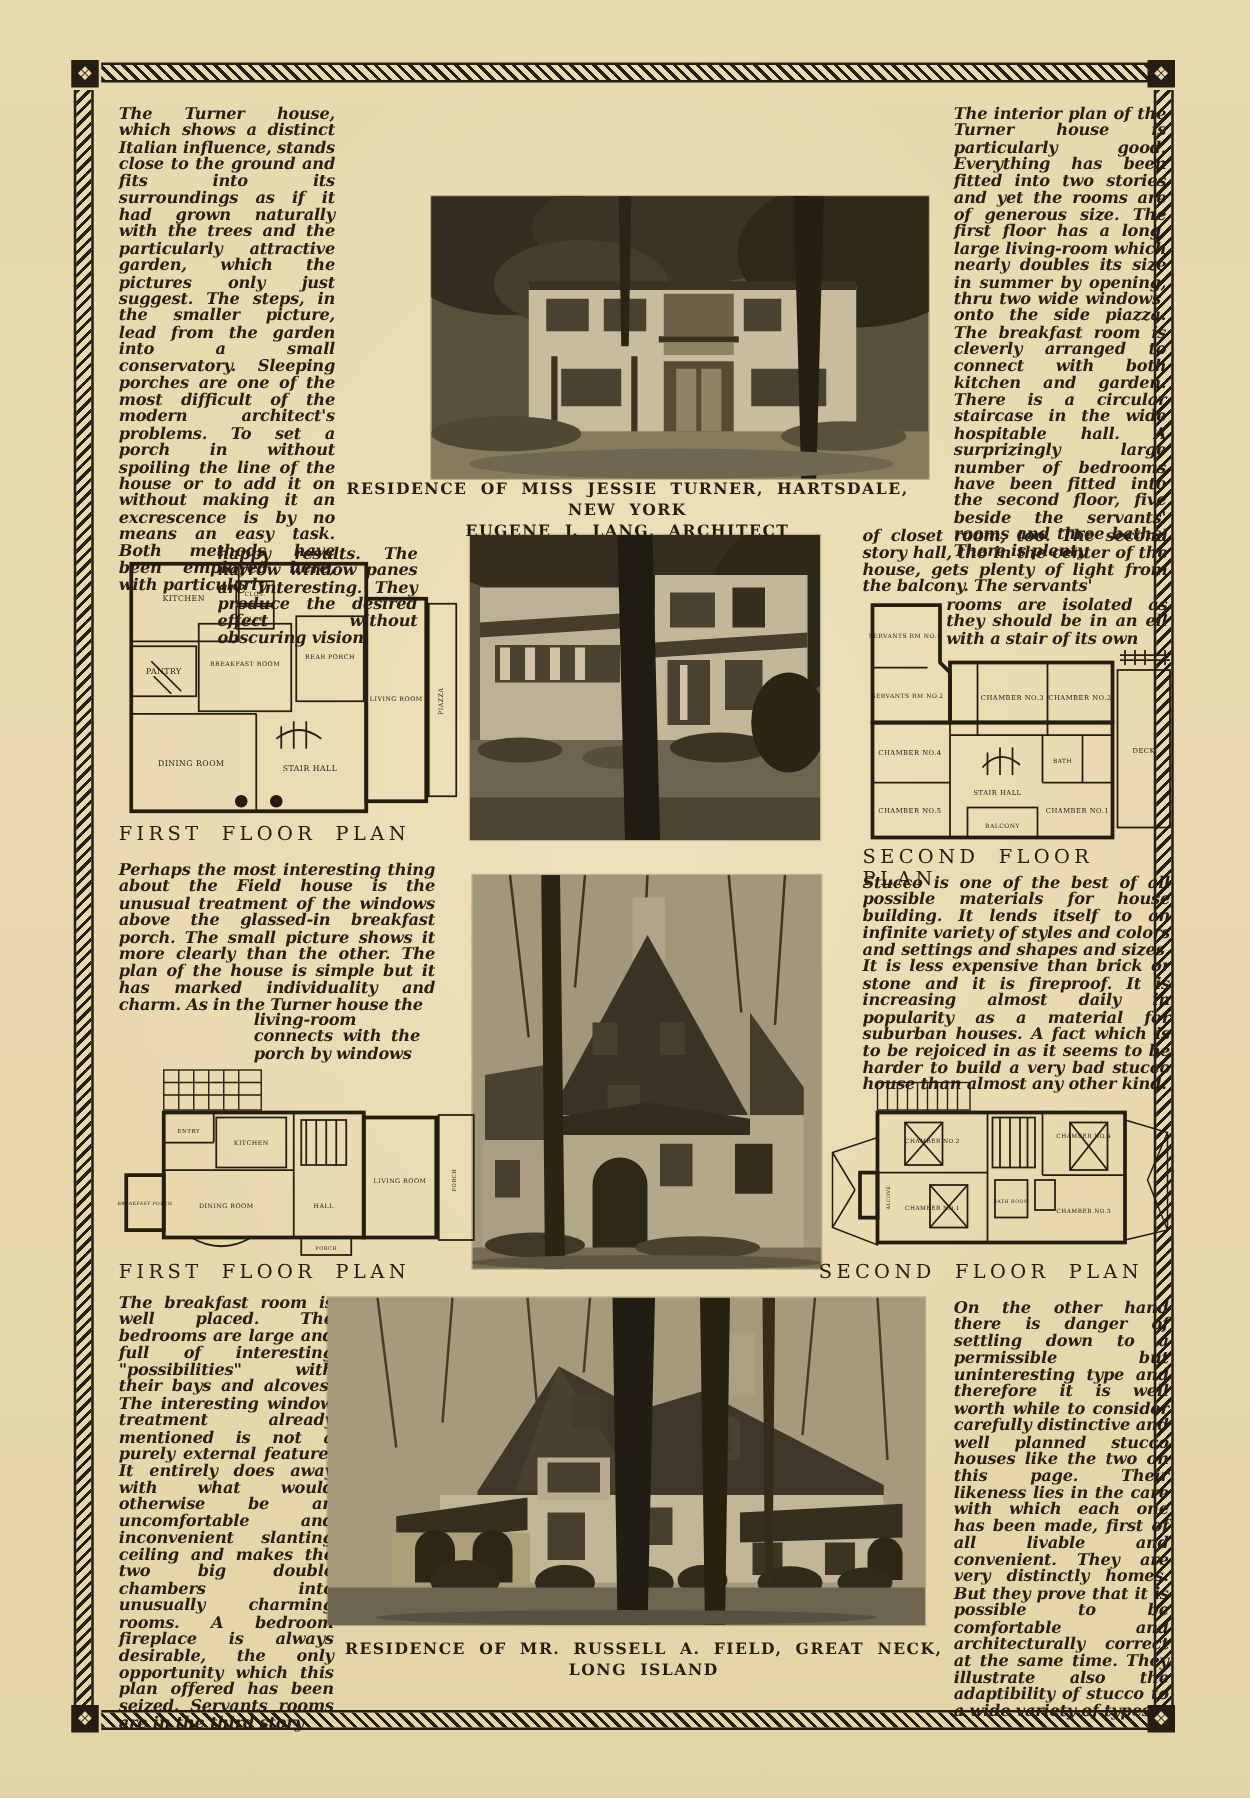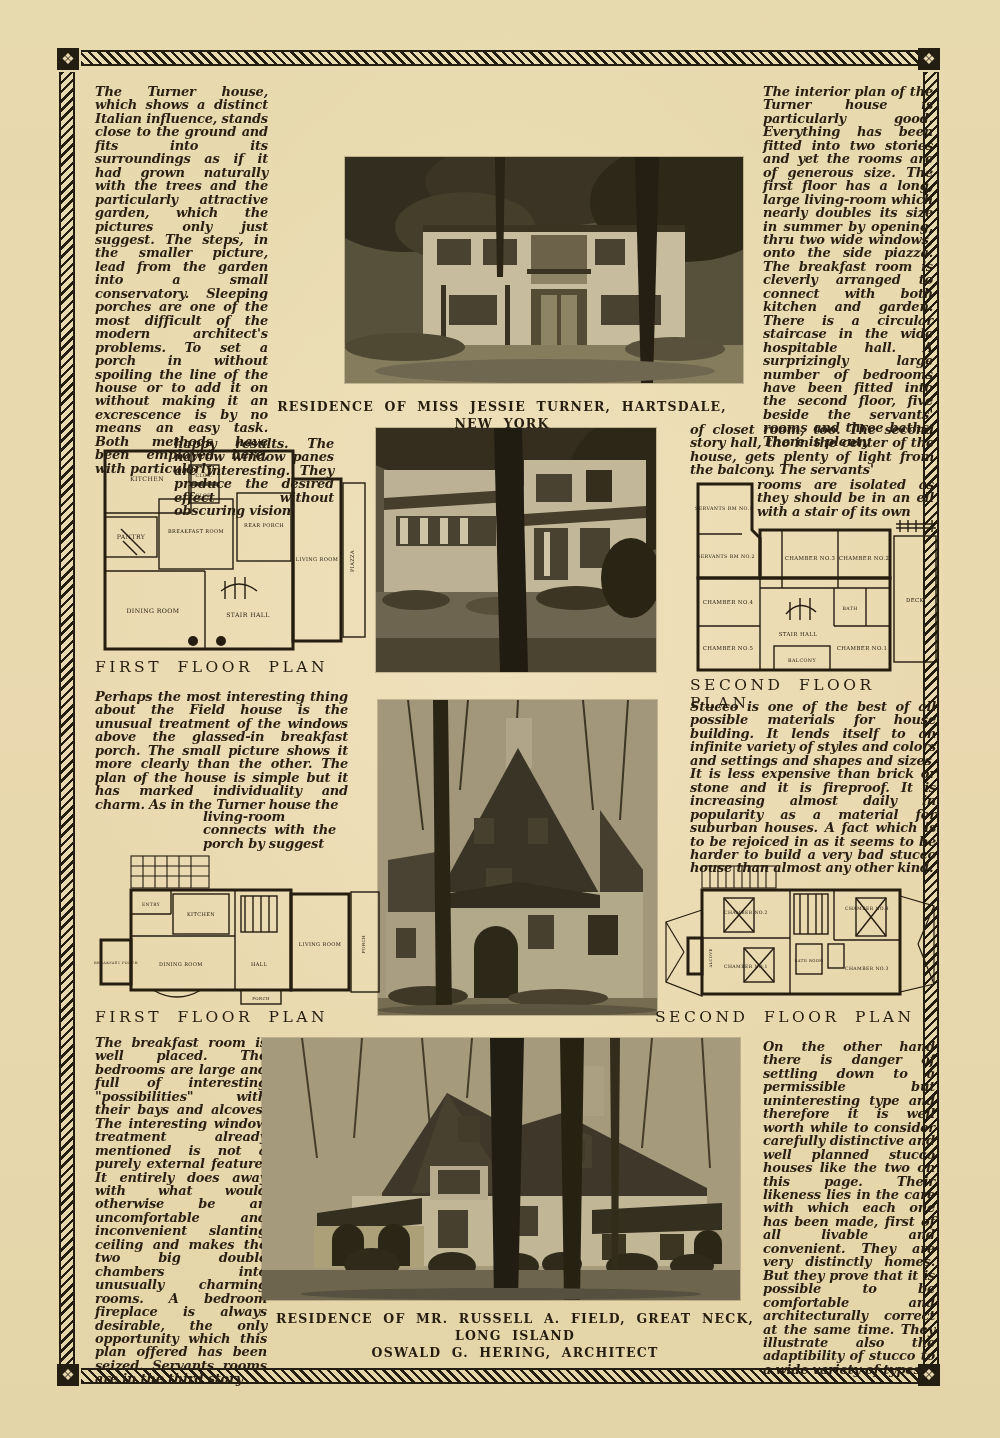--- a/index.html
+++ b/index.html
@@ -54,21 +54,21 @@
 
 
   <div class="txt" style="left:95px;top:85px;width:173px;">The Turner house, which shows a distinct Italian influence, stands close to the ground and fits into its surroundings as if it had grown naturally with the trees and the particularly attractive garden, which the pictures only just suggest. The steps, in the smaller picture, lead from the garden into a small conservatory. Sleeping porches are one of the most difficult of the modern architect's problems. To set a porch in without spoiling the line of the house or to add it on without making it an excrescence is by no means an easy task. Both methods have been employed here, with particularly</div>
   <div class="txt" style="left:174px;top:437px;width:160px;">happy results. The narrow window panes are interesting. They produce the desired effect without obscuring vision</div>
 
   <div class="txt" style="left:763px;top:85px;width:170px;">The interior plan of the Turner house is particularly good. Everything has been fitted into two stories and yet the rooms are of generous size. The first floor has a long, large living-room which nearly doubles its size in summer by opening, thru two wide windows, onto the side piazza. The breakfast room is cleverly arranged to connect with both kitchen and garden. There is a circular staircase in the wide hospitable hall. A surprizingly large number of bedrooms have been fitted into the second floor, five beside the servants' rooms and three baths. There is plenty</div>
   <div class="txt" style="left:690px;top:423px;width:244px;font-style:italic;">of closet room, too. The second story hall, tho in the center of the house, gets plenty of light from the balcony. The servants'</div>
   <div class="txt" style="left:95px;top:690px;width:253px;">Perhaps the most interesting thing about the Field house is the unusual treatment of the windows above the glassed-in breakfast porch. The small picture shows it more clearly than the other. The plan of the house is simple but it has marked individuality and charm. As in the Turner house the</div>
 
   <div class="txt" style="left:757px;top:478px;width:177px;">rooms are isolated as they should be in an ell with a stair of its own</div>
-  <div class="txt" style="left:203px;top:810px;width:133px;">living-room connects with the porch by suggest</div>
+  <div class="txt" style="left:203px;top:810px;width:133px;">living-room connects with the porch by windows</div>
 
   <div class="txt" style="left:690px;top:700px;width:246px;">Stucco is one of the best of all possible materials for house building. It lends itself to an infinite variety of styles and colors and settings and shapes and sizes. It is less expensive than brick or stone and it is fireproof. It is increasing almost daily in popularity as a material for suburban houses. A fact which is to be rejoiced in as it seems to be harder to build a very bad stucco house than almost any other kind.</div>
 
   <div class="txt" style="left:95px;top:1036px;width:172px;">The breakfast room is well placed. The bedrooms are large and full of interesting "possibilities" with their bays and alcoves. The interesting window treatment already mentioned is not a purely external feature. It entirely does away with what would otherwise be an uncomfortable and inconvenient slanting ceiling and makes the two big double chambers into unusually charming rooms. A bedroom fireplace is always desirable, the only opportunity which this plan offered has been seized. Servants rooms are in the third story</div>
   <div class="txt" style="left:763px;top:1040px;width:172px;">On the other hand there is danger of settling down to a permissible but uninteresting type and therefore it is well worth while to consider carefully distinctive and well planned stucco houses like the two on this page. Their likeness lies in the care with which each one has been made, first of all livable and convenient. They are very distinctly homes. But they prove that it is possible to be comfortable and architecturally correct at the same time. They illustrate also the adaptibility of stucco to a wide variety of types</div>
 
   <div class="photo" style="left:345px;top:157px;">
     <svg width="398" height="226" viewBox="0 0 398 226">
       <rect width="398" height="226" fill="#57503b"></rect>
       <ellipse cx="60" cy="40" rx="90" ry="55" fill="#332d1f"></ellipse>
@@ -91,22 +91,23 @@
       <rect x="104" y="138" width="48" height="30" fill="#4a4230"></rect>
       <rect x="256" y="138" width="60" height="30" fill="#4a4230"></rect>
       <rect x="0" y="188" width="398" height="38" fill="#857b5d"></rect>
       <ellipse cx="60" cy="190" rx="60" ry="14" fill="#4f4833"></ellipse>
       <ellipse cx="330" cy="192" rx="50" ry="12" fill="#59513b"></ellipse>
       <polygon points="290,0 314,0 308,226 296,226" fill="#241e13"></polygon>
       <polygon points="150,0 160,0 158,120 152,120" fill="#2a2416"></polygon>
       <ellipse cx="200" cy="214" rx="170" ry="12" fill="#6f6750"></ellipse>
     </svg>
   </div>
-  <div class="photocap" style="left:262px;top:382px;width:480px;margin-top:16px;">
+  <div class="photocap" style="left:262px;top:382px;width:480px;">
     <span>RESIDENCE OF MISS JESSIE TURNER, HARTSDALE, NEW YORK</span>
+    <span class="l2">EUGENE J. LANG, ARCHITECT</span>
   </div>
 
   <div class="photo" style="left:376px;top:428px;">
     <svg width="280" height="244" viewBox="0 0 280 244">
       <rect width="280" height="244" fill="#5b5340"></rect>
       <ellipse cx="140" cy="18" rx="160" ry="40" fill="#352e1f"></ellipse>
       <ellipse cx="250" cy="60" rx="60" ry="70" fill="#2d2717"></ellipse>
       <rect x="8" y="42" width="125" height="122" fill="#bcb194"></rect>
       <rect x="148" y="32" width="122" height="132" fill="#c2b798"></rect>
       <polygon points="8,70 133,62 133,74 8,82" fill="#463e2b"></polygon>
@@ -203,21 +204,20 @@
       </g>
       <rect x="0" y="232" width="478" height="30" fill="#6d654d"></rect>
       <polygon points="228,0 262,0 256,262 232,262" fill="#221d12"></polygon>
       <polygon points="298,0 322,0 318,262 302,262" fill="#272112"></polygon>
       <polygon points="348,0 358,0 356,230 350,230" fill="#332c1b"></polygon>
       <ellipse cx="239" cy="256" rx="200" ry="6" fill="#565040"></ellipse>
     </svg>
   </div>
   <div class="photocap" style="left:272px;top:1310px;width:486px;">
     <span>RESIDENCE OF MR. RUSSELL A. FIELD, GREAT NECK, LONG ISLAND</span>
-    <span class="l2">OSWALD G. HERING, ARCHITECT</span>
   </div>
 
   <div class="plan" style="left:93px;top:441px;">
     <svg width="278" height="214" viewBox="0 0 278 214">
       <g fill="none" stroke="#241d10" stroke-width="3">
         <rect x="12" y="10" width="188" height="198"></rect>
         <rect x="200" y="38" width="48" height="162"></rect>
       </g>
       <g fill="none" stroke="#241d10" stroke-width="1.4">
         <rect x="250" y="42" width="22" height="154"></rect>

